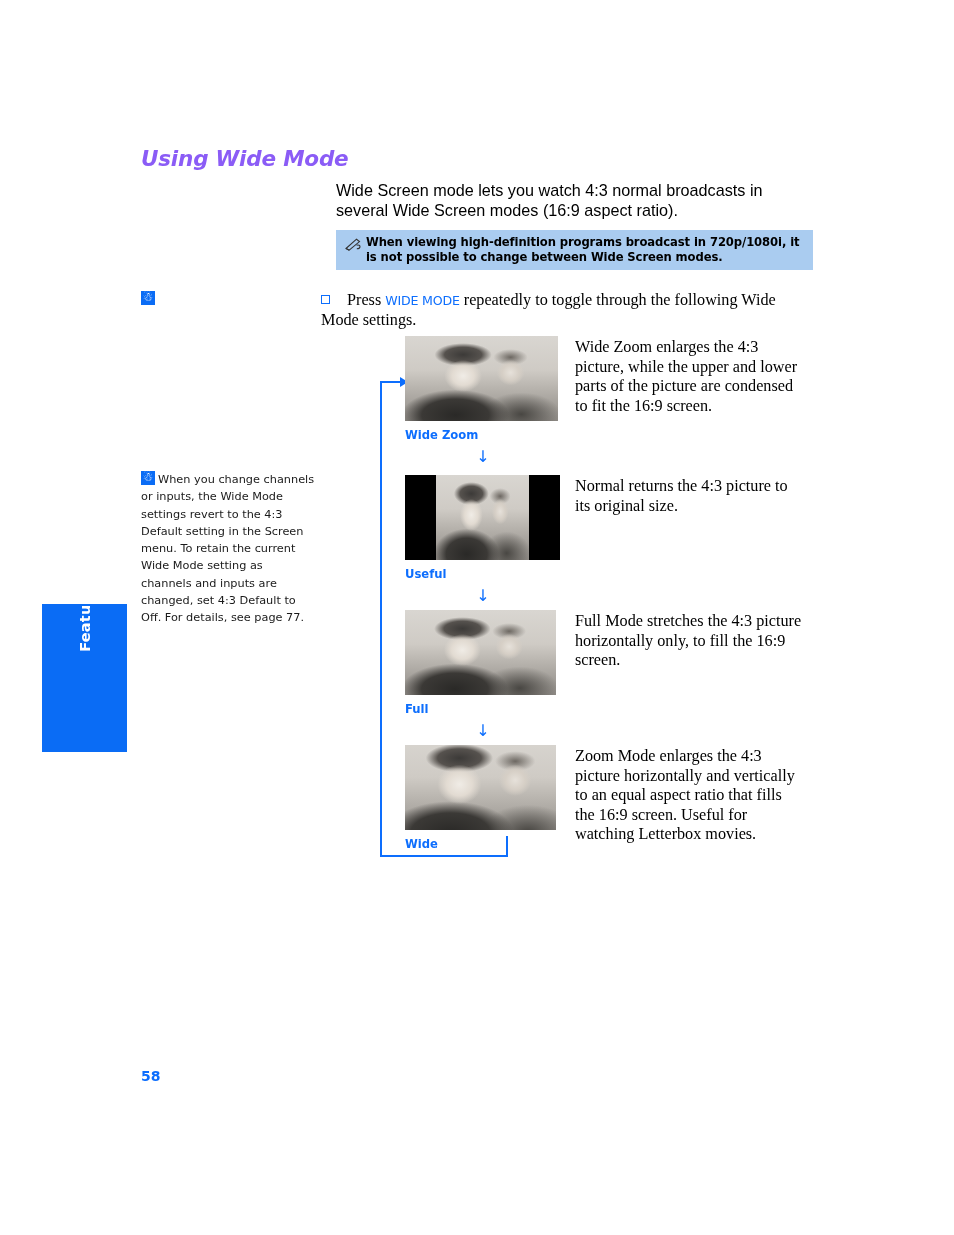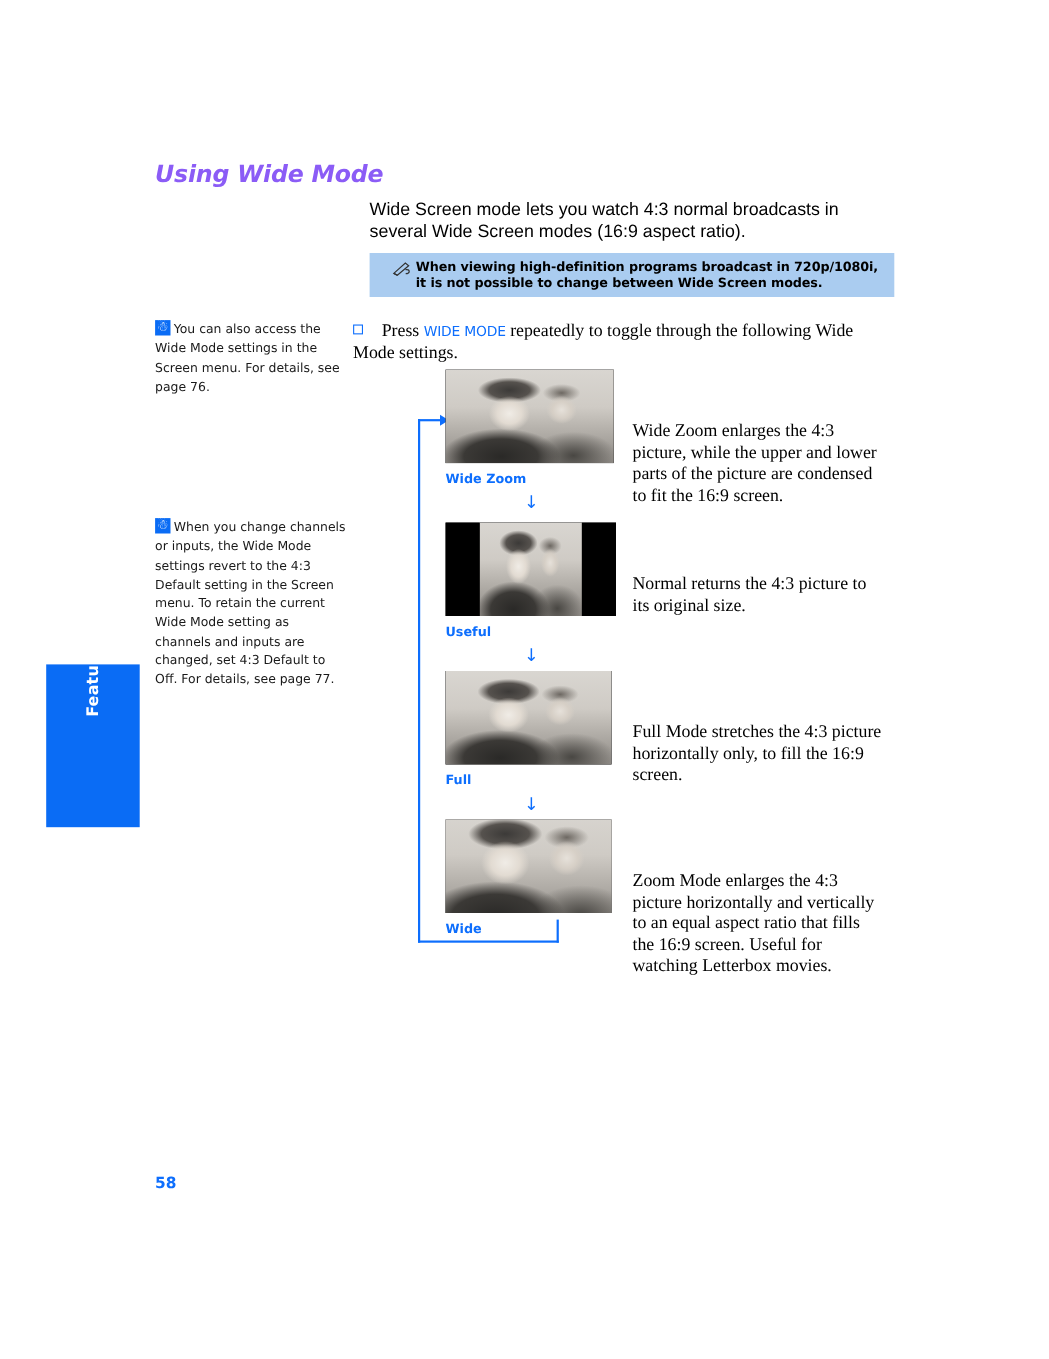--- a/index.html
+++ b/index.html
@@ -44,21 +44,21 @@
 
   
   #note-callout {
     position: absolute;
     left: 336px;
     top: 230px;
     width: 477px;
     height: 40px;
     background: #aaccf0;
     box-sizing: border-box;
-    padding: 5px 10px 5px 20px;
+    padding: 5px 10px 5px 8px;
     display: flex;
     align-items: flex-start;
   }
   #note-callout .note-icon {
     flex: 0 0 auto;
     width: 18px;
     height: 16px;
     margin-top: 2px;
     margin-right: 4px;
     position: relative;
@@ -194,21 +194,20 @@
     color: #0d6efd;
   }
   .mode-desc {
     position: absolute;
     left: 205px;
     width: 230px;
     font-family: "Liberation Serif", serif;
     font-size: 16.2px;
     line-height: 19.5px;
     color: #000000;
-    margin-top: 44px;
   }
 
   
   .photo {
     position: absolute;
     width: 100%;
     height: 100%;
     left: 0;
     top: 0;
     background:
@@ -273,21 +272,21 @@
     </svg>
   </span>
   <span class="note-text">When viewing high-definition programs broadcast in 720p/1080i, it is not possible to change between Wide Screen modes.</span>
 </div>
 
 <div id="features-tab">
   <div class="tab-label">Features</div>
 </div>
 
 <div class="tip-block" id="tip-1">
-  <span class="bulb-icon"><span class="glyph">☃</span></span><span>You can also access the Wide Mode settings in the Screen menu. For details, see page 76.</span>
+  <span class="bulb-icon"><span class="glyph">☃</span></span>
 </div>
 
 <div class="tip-block" id="tip-2">
   <span class="bulb-icon"><span class="glyph">☃</span></span><span>When you change channels or inputs, the Wide Mode settings revert to the 4:3 Default setting in the Screen menu. To retain the current Wide Mode setting as channels and inputs are changed, set 4:3 Default to Off. For details, see page 77.</span>
 </div>
 
 <div id="instruction-row">
   <span class="bullet"></span>
   <span class="instr-text"><span>Press </span><span class="keycap">WIDE MODE</span><span> repeatedly to toggle through the following Wide Mode settings.</span></span>
 </div>

